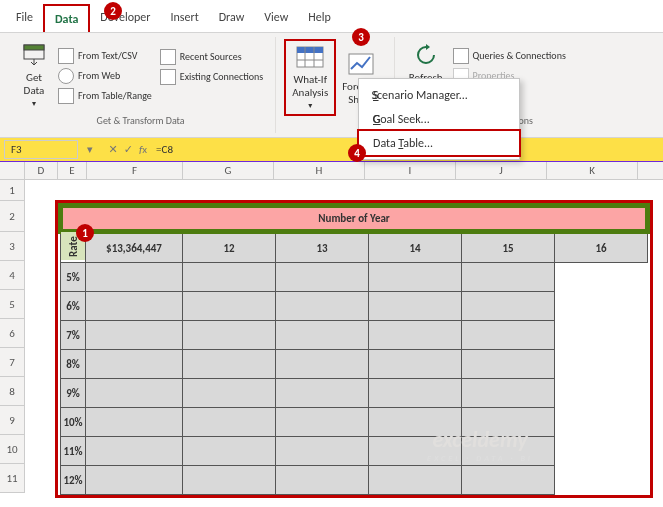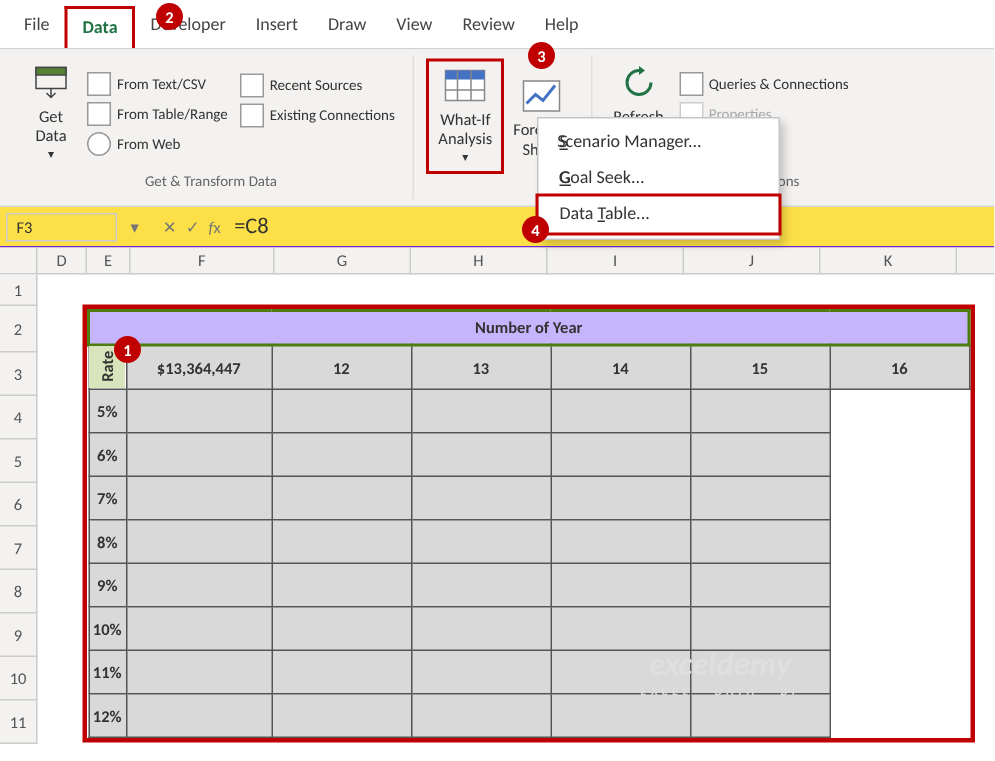--- a/index.html
+++ b/index.html
@@ -110,21 +110,21 @@
     background: #fde047;
   }
   .name-box {
     width: 60px;
     border: 1px solid #ccc;
     padding: 2px 6px;
     font-size: 11px;
     margin-right: 6px;
   }
   .fb-icon { color:#777; margin: 0 3px; font-size:11px; }
-  .fb-input { flex:1; padding:2px 6px; font-size:15px; }
+  .fb-input { flex:1; padding:2px 6px; font-size:11px; }
   .col-headers { display:flex; background:#f3f2f1; border-bottom:1px solid #ccc; }
   .corner { width:24px; border-right:1px solid #ccc; }
   .col-h { border-right:1px solid #ccc; text-align:center; font-size:11px; color:#555; padding:2px 0; }
   .grid-area { display:flex; }
   .row-headers { display:flex; flex-direction:column; background:#f3f2f1; }
   .row-h { width:24px; border-bottom:1px solid #ccc; border-right:1px solid #ccc; text-align:center; font-size:11px; color:#555; display:flex; align-items:center; justify-content:center; }
   .grid { position:relative; }
   .data-table {
     border: 3px solid #c00000;
     position: absolute;
@@ -176,21 +176,20 @@
 </head>
 <body>
 
 <div class="tabs" id="tabs">
     <div class="tab">File</div>
     <div class="tab active">Data</div>
     <div class="tab">Developer</div>
     <div class="tab">Insert</div>
     <div class="tab">Draw</div>
     <div class="tab">View</div>
-    <div class="tab">Review</div>
     <div class="tab">Help</div>
   </div>
 
 <div class="ribbon">
   <div class="ribbon-group">
     <div class="group-body">
       <div class="big-btn">
         <div class="icon-box">
           <svg width="26" height="26">
               <rect x="3" y="3" width="20" height="14" fill="none" stroke="#444"></rect>
@@ -201,26 +200,26 @@
         <span style="white-space:pre-line">Get
 Data</span>
         <span style="font-size:8px">▾</span>
       </div>
       <div class="stack">
         <div class="small-btn">
             <span class="mini-icon"></span>
             <span>From Text/CSV</span>
           </div>
         <div class="small-btn">
+            <span class="mini-icon" style="border-radius:50%"></span>
+            <span>From Web</span>
+          </div>
+        <div class="small-btn">
             <span class="mini-icon"></span>
             <span>From Table/Range</span>
-          </div>
-        <div class="small-btn">
-            <span class="mini-icon" style="border-radius:50%"></span>
-            <span>From Web</span>
           </div>
       </div>
       <div class="stack">
         <div class="small-btn">
             <span class="mini-icon"></span>
             <span>Recent Sources</span>
           </div>
         <div class="small-btn">
             <span class="mini-icon"></span>
             <span>Existing Connections</span>
@@ -336,21 +335,21 @@
       <div class="row-h" style="height: 28px;">9</div>
       <div class="row-h" style="height: 28px;">10</div>
       <div class="row-h" style="height: 28px;">11</div>
     </div>
   <div class="grid" style="flex:1">
 
     <div class="data-table">
       <table class="inner-table">
         <tbody>
             <tr>
-              <td colspan="7" class="title-row" style="background:#c4b5fd;border:2px solid #4d7c0f">Number of Year</td>
+              <td colspan="7" class="title-row" style="background:#fca5a5;border:5px solid #4d7c0f">Number of Year</td>
             </tr>
         <tr>
           <th rowspan="9" class="rate-cell" style="width:22px">Rate</th>
           <th style="width:94px;height:26px">$13,364,447</th>
           <th style="width:90px">12</th>
           <th style="width:90px">13</th>
           <th style="width:90px">14</th>
           <th style="width:90px">15</th>
           <th style="width:90px">16</th>
         </tr>

